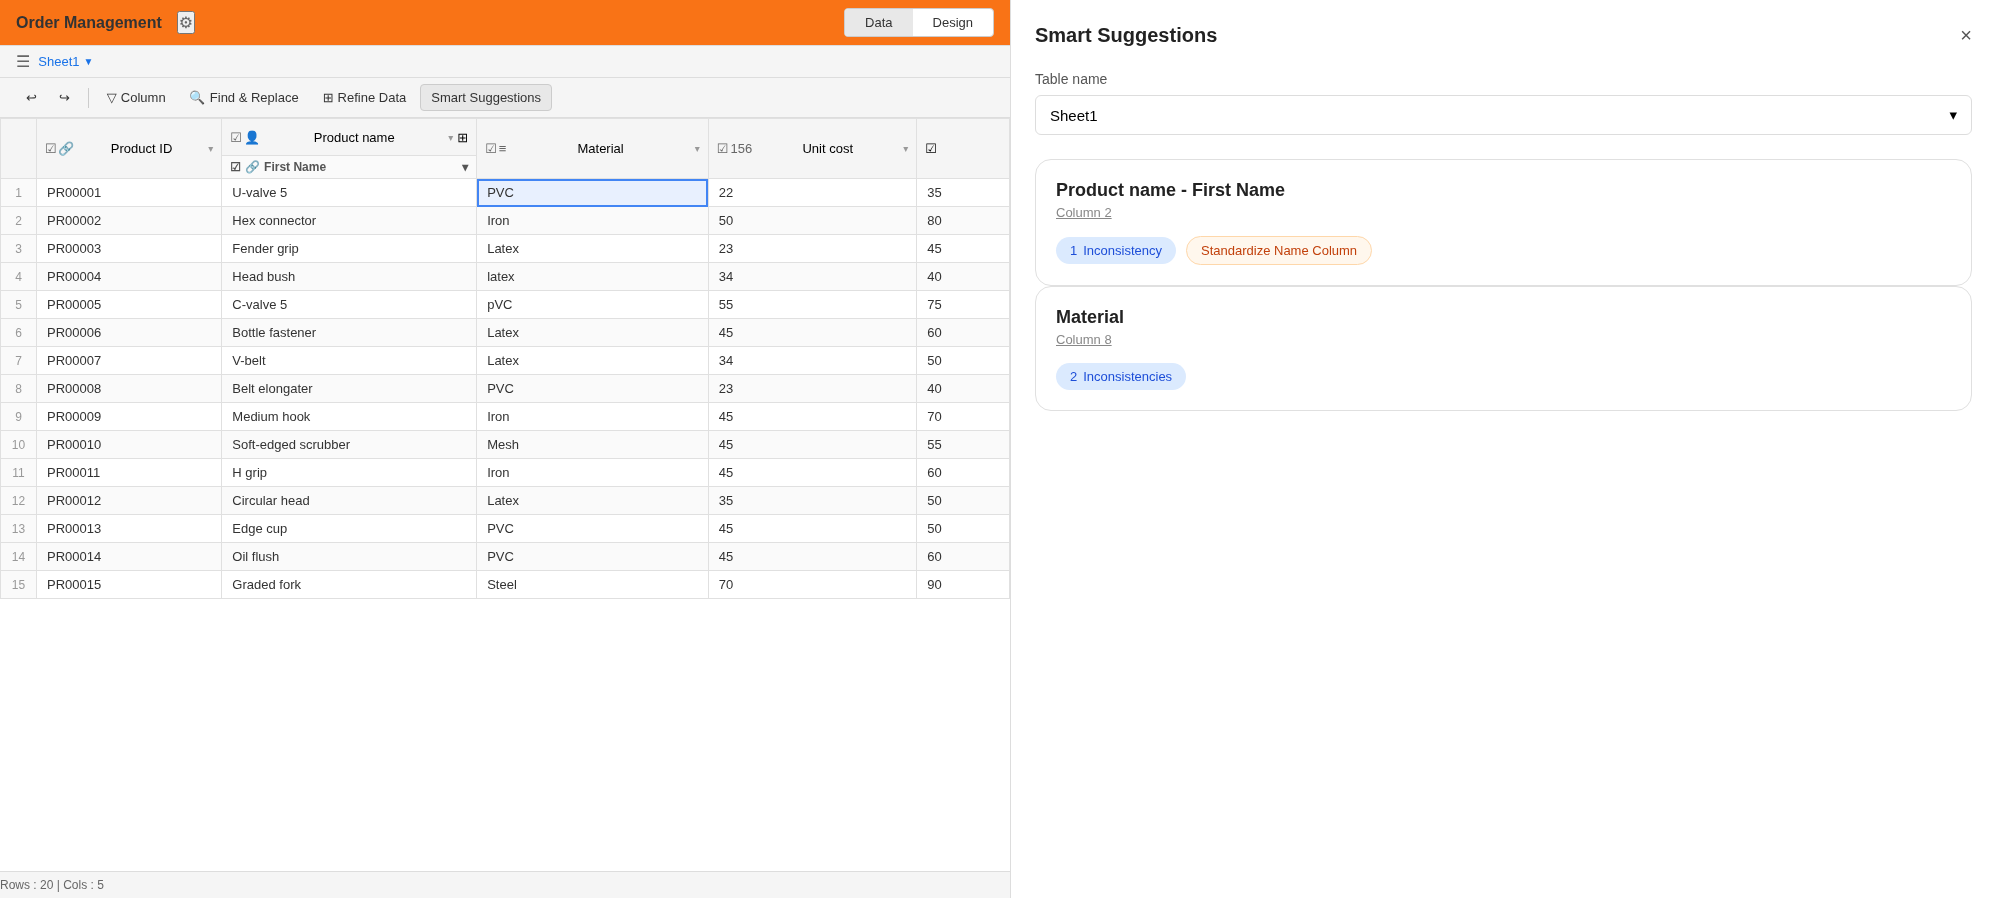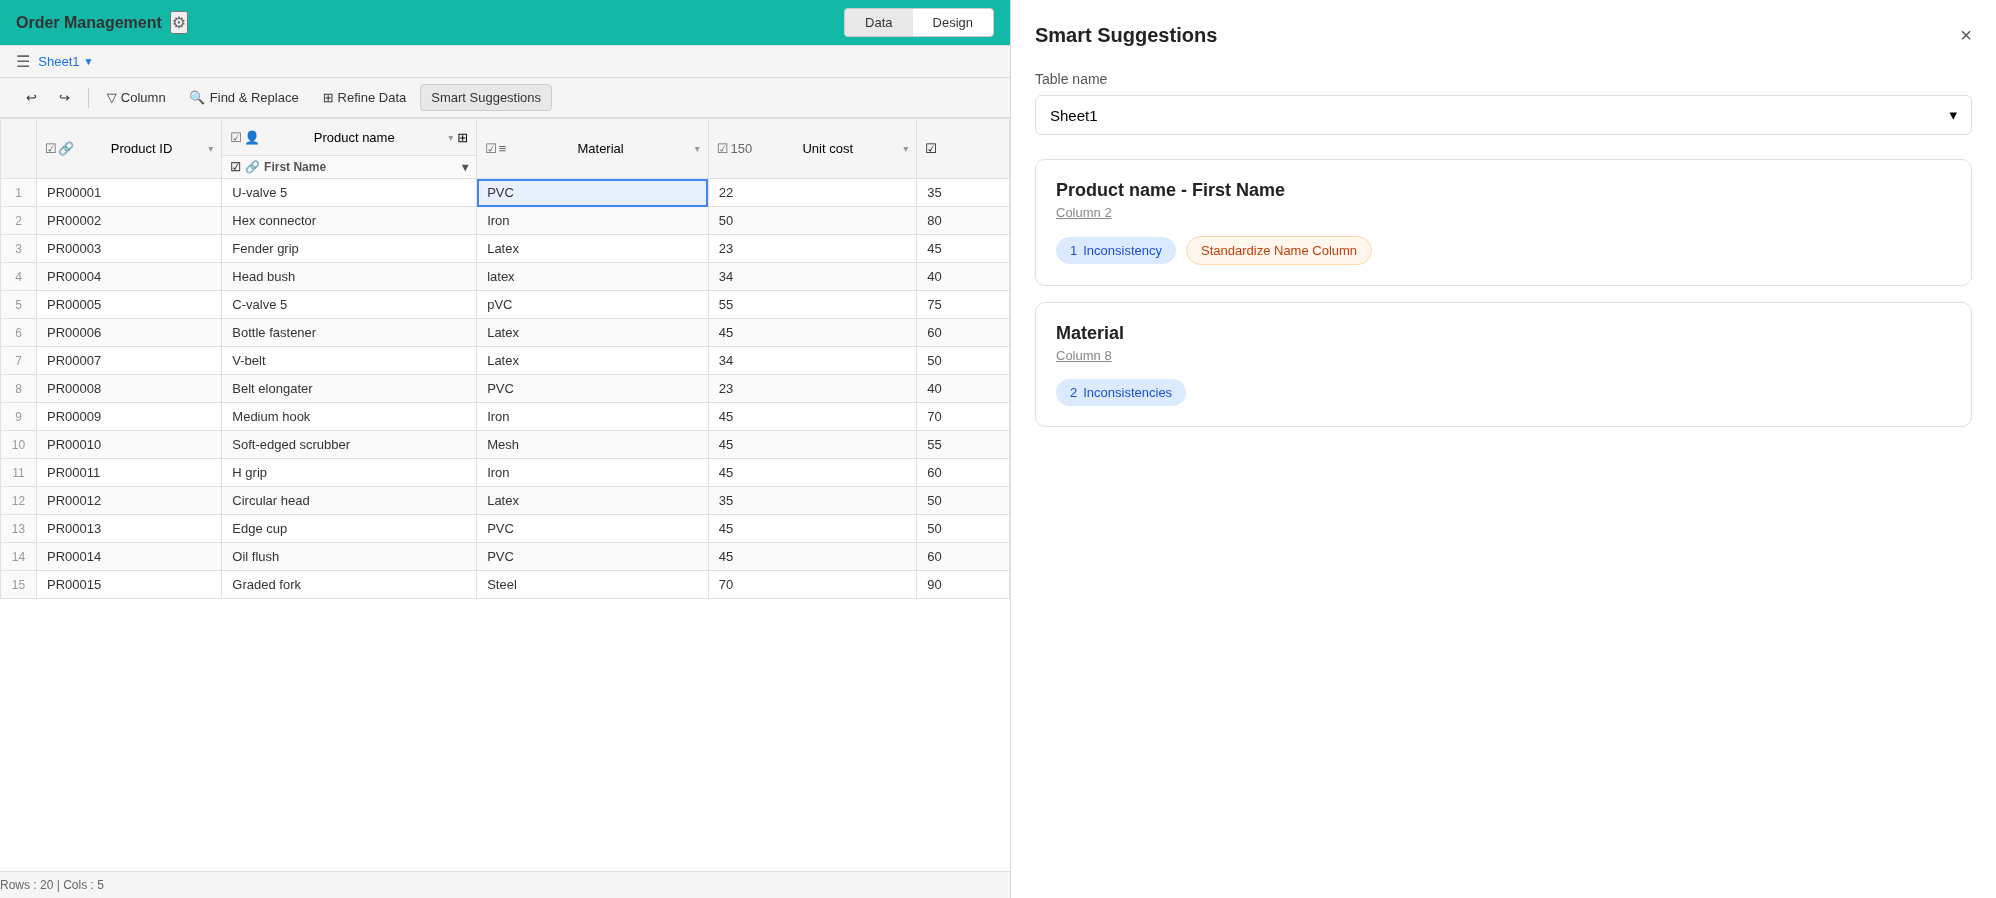--- a/index.html
+++ b/index.html
@@ -2,21 +2,21 @@
 <html><head>
   <meta charset="utf-8">
   <style>
     * { box-sizing: border-box; margin: 0; padding: 0; }
     body { font-family: -apple-system, BlinkMacSystemFont, 'Segoe UI', sans-serif; font-size: 14px; background: #f0f0f0; display: flex; height: 898px; overflow: hidden; }
 
     
     .left-panel { flex: 0 0 1010px; display: flex; flex-direction: column; background: #f5f5f5; }
 
     
-    .app-header { display: flex; align-items: center; padding: 8px 16px; background: #14b8a6; border-bottom: 1px solid #ddd; gap: 8px; }
+    .app-header { display: flex; align-items: center; padding: 8px 16px; background: #f97316; border-bottom: 1px solid #ddd; gap: 15px; }
     .app-title { font-size: 16px; font-weight: 600; color: #333; }
     .gear-icon { color: #666; font-size: 16px; cursor: pointer; }
     .header-spacer { flex: 1; }
     .tab-group { display: flex; border: 1px solid #ccc; border-radius: 4px; overflow: hidden; background: #fff; }
     .tab-btn { padding: 6px 20px; border: none; background: transparent; cursor: pointer; font-size: 13px; color: #333; }
     .tab-btn.active { background: #e8e8e8; }
 
     
     .sheet-nav { display: flex; align-items: center; padding: 6px 16px; background: #f5f5f5; border-bottom: 1px solid #ddd; gap: 8px; }
     .hamburger { font-size: 16px; color: #666; cursor: pointer; }
@@ -52,21 +52,21 @@
 
     
     .right-panel { flex: 1; background: #fff; border-left: 1px solid #ddd; display: flex; flex-direction: column; padding: 24px; overflow-y: auto; }
     .panel-header { display: flex; align-items: center; justify-content: space-between; margin-bottom: 24px; }
     .panel-title { font-size: 20px; font-weight: 600; color: #222; }
     .close-btn { background: none; border: none; cursor: pointer; font-size: 20px; color: #555; }
 
     .section-label { font-size: 14px; font-weight: 500; color: #555; margin-bottom: 8px; }
     .table-select { width: 100%; padding: 10px 14px; border: 1px solid #ddd; border-radius: 6px; font-size: 15px; background: #fff; display: flex; align-items: center; justify-content: space-between; cursor: pointer; margin-bottom: 24px; }
 
-    .suggestion-card { border: 1px solid #e0e0e0; border-radius: 10px; padding: 20px; margin-bottom: 16px; background: #fff; }
+    .suggestion-card { border: 1px solid #e0e0e0; border-radius: 16px; padding: 20px; background: #fff; }
     .card-title { font-size: 18px; font-weight: 600; color: #222; margin-bottom: 4px; }
     .card-subtitle { font-size: 13px; color: #888; margin-bottom: 16px; text-decoration: underline; }
     .badge-row { display: flex; align-items: center; gap: 10px; }
     .badge { display: inline-flex; align-items: center; gap: 6px; padding: 6px 14px; border-radius: 20px; font-size: 13px; font-weight: 500; }
     .badge-blue { background: #dbeafe; color: #1d4ed8; }
     .badge-orange { background: #fff7ed; color: #c2410c; border: 1px solid #fed7aa; cursor: pointer; }
   </style>
 </head>
 <body>
 
@@ -152,21 +152,21 @@
                 <span>≡</span>
               </span>
               <span class="col-name">Material</span>
               <span class="sort-icon">▾</span>
             </div>
           </th>
           <th style="min-width:180px;">
             <div class="col-header">
               <span class="col-icons">
                 <span>☑</span>
-                <span>150</span>
+                <span>156</span>
               </span>
               <span class="col-name">Unit cost</span>
               <span class="sort-icon">▾</span>
             </div>
           </th>
           <th style="min-width:80px;">
             <div class="col-header">
               <span>☑</span>
             </div>
           </th>

